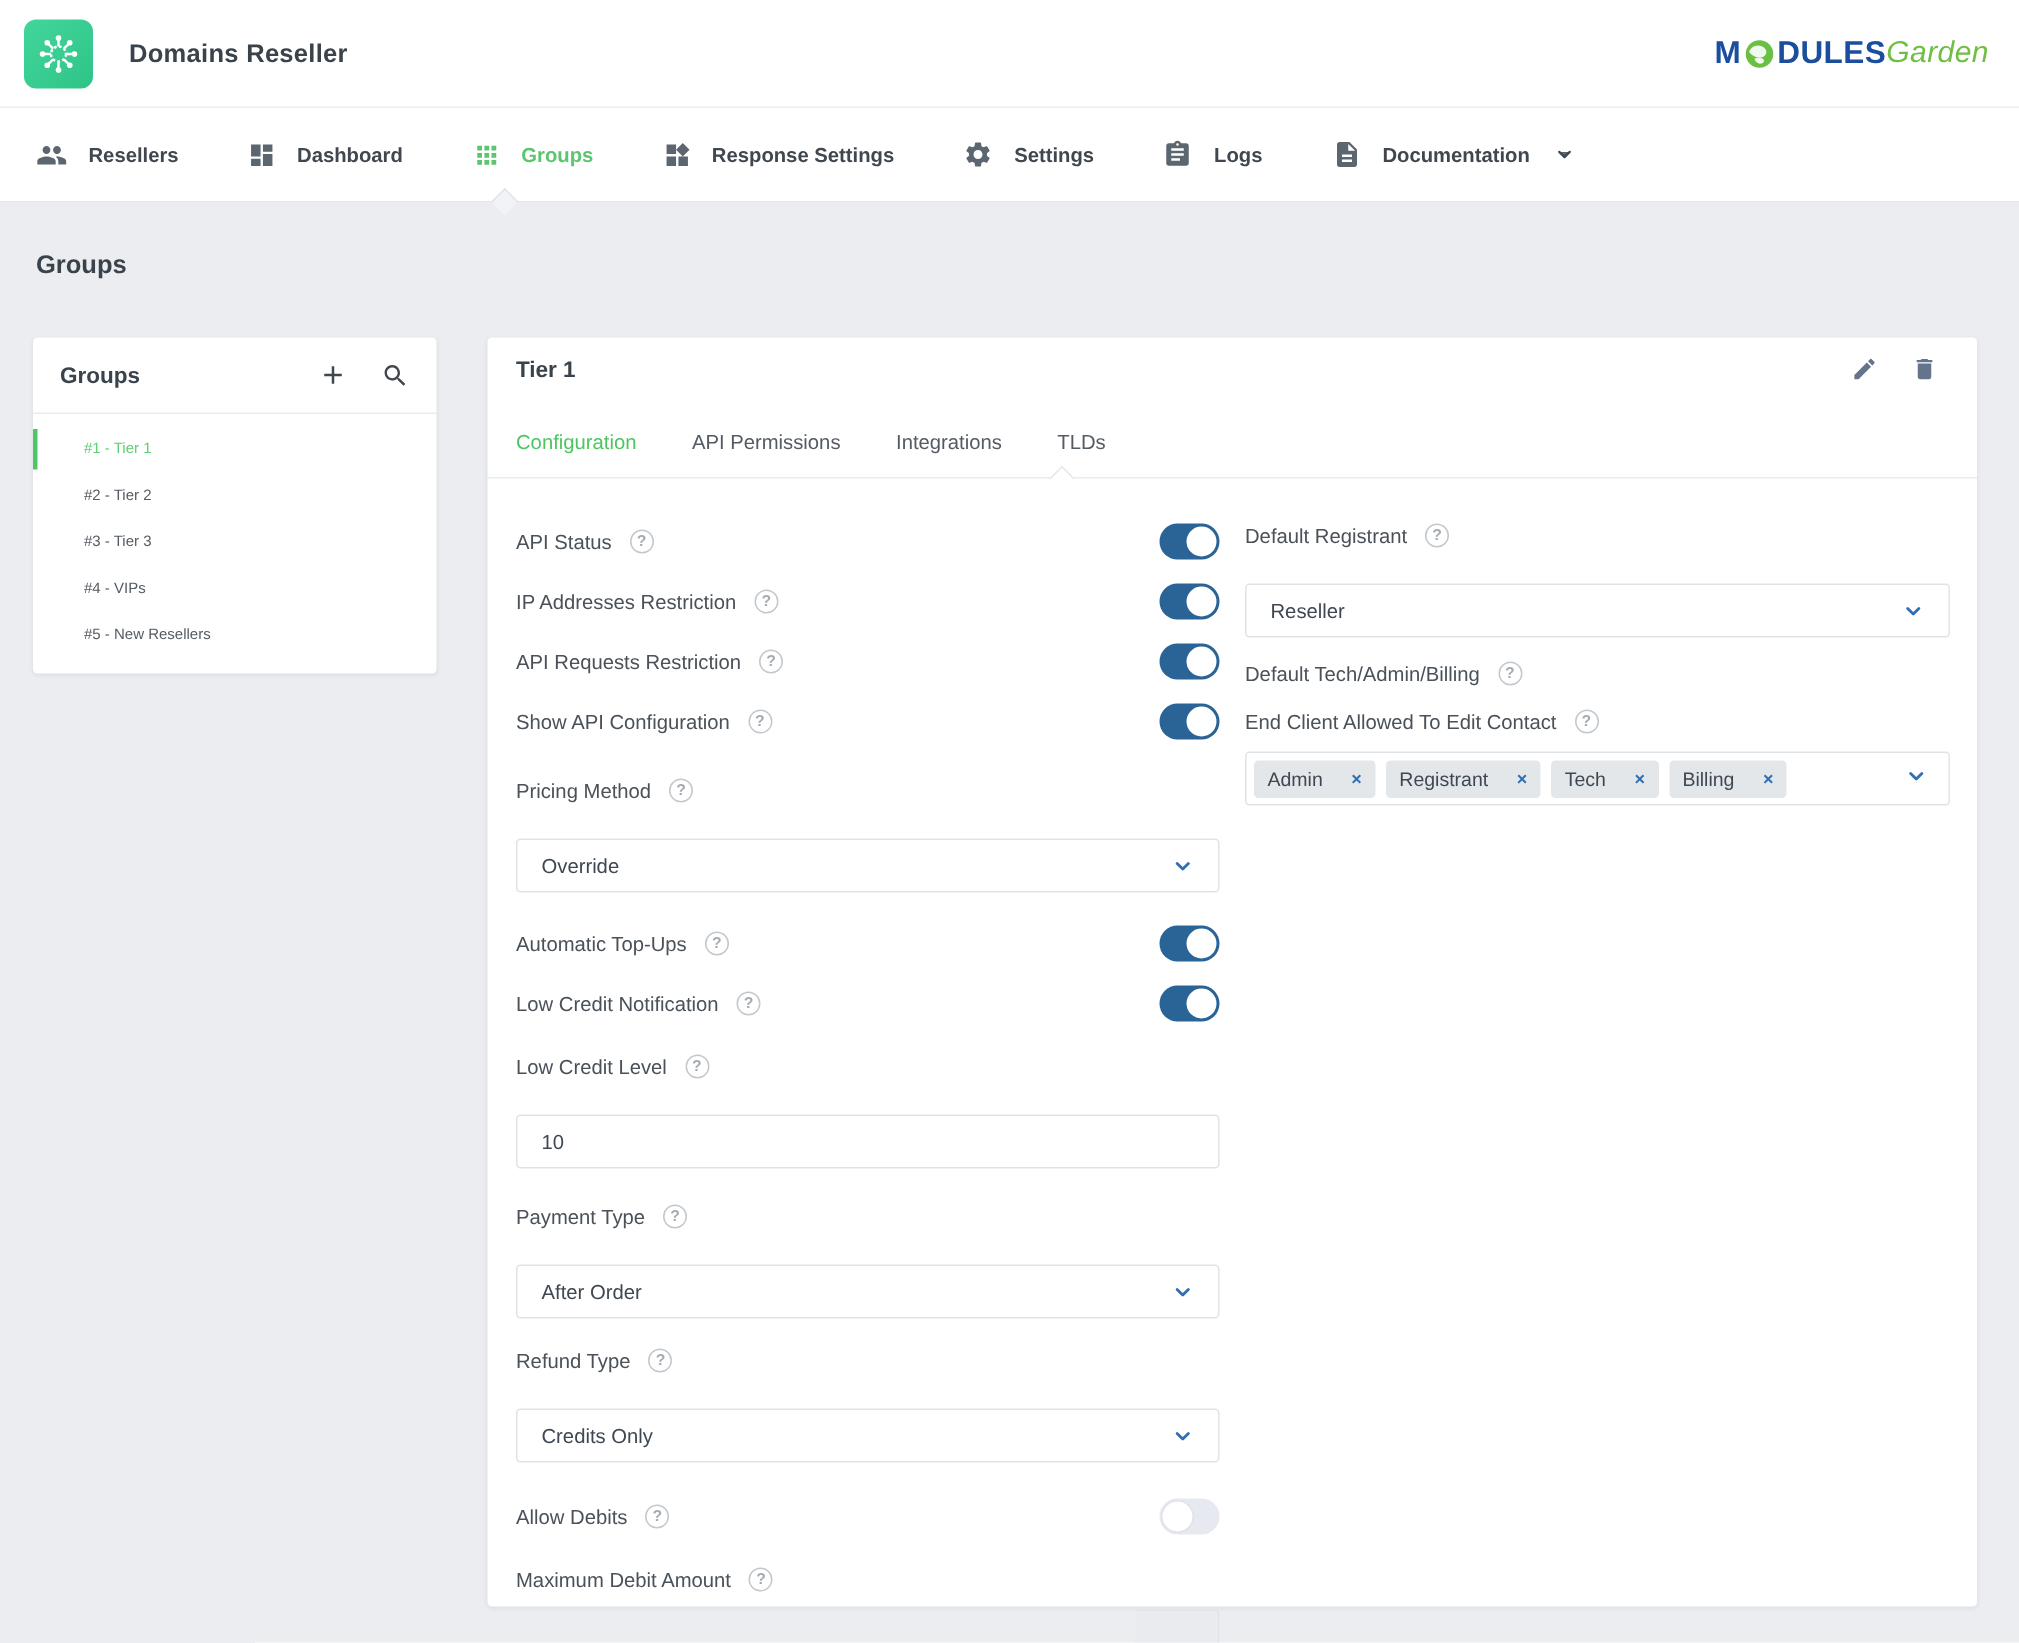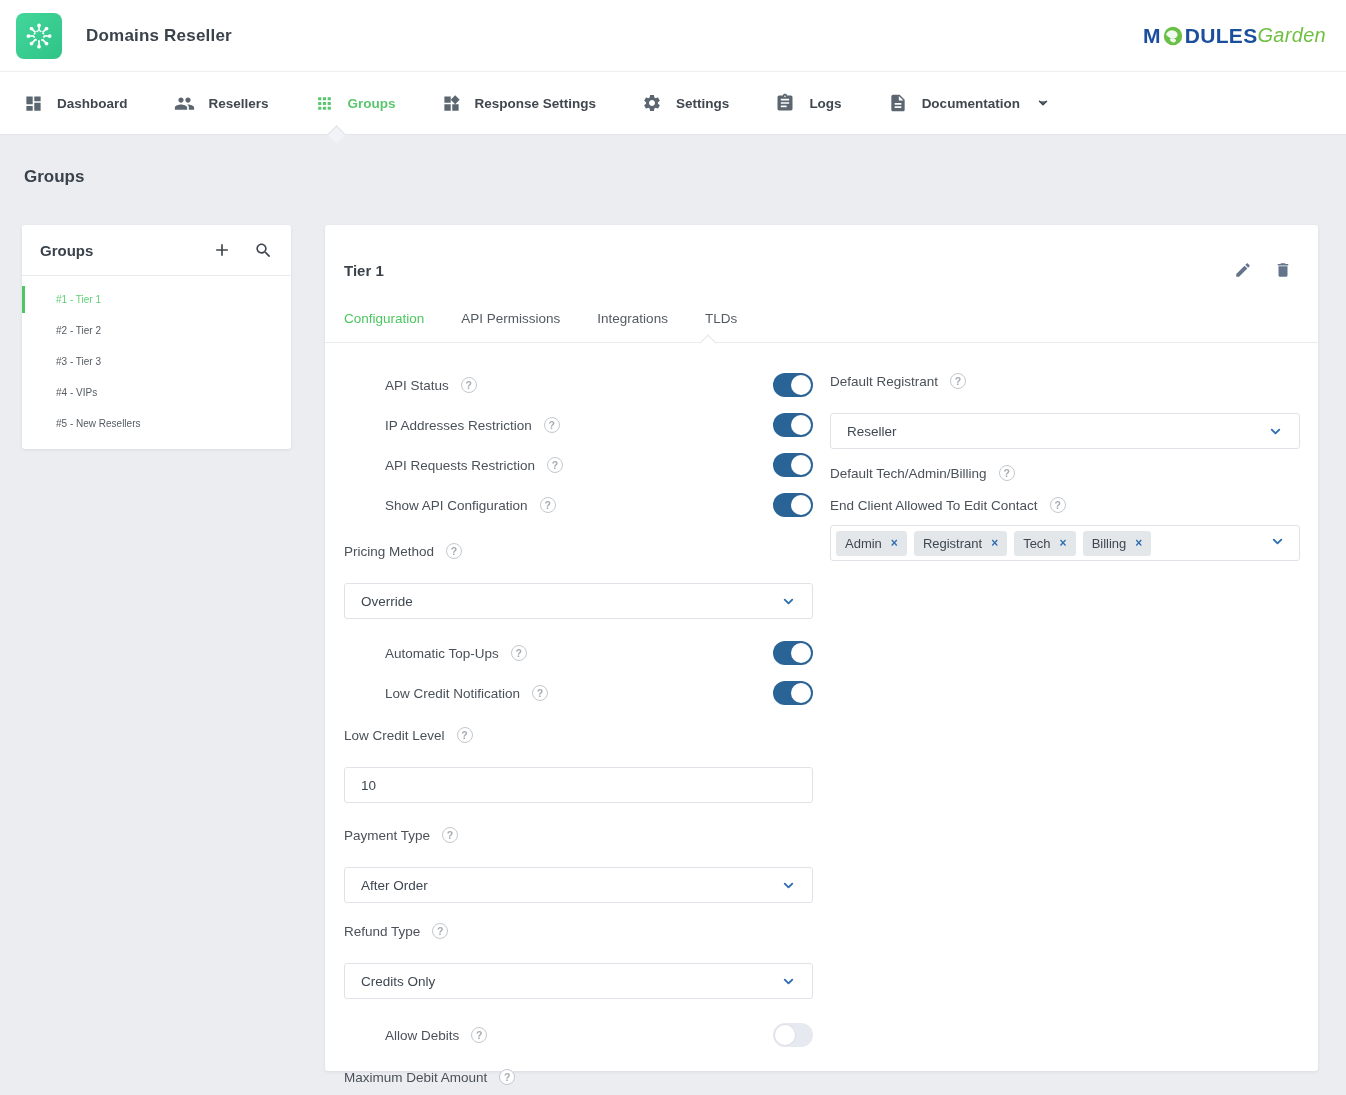--- a/index.html
+++ b/index.html
@@ -69,40 +69,40 @@
   .group-item{
     position:relative; padding:10px 34px; font-size:10px; color:#545b63; cursor:pointer;
   }
   .group-item.active{ color:#5ed073; }
   .group-item.active::before{
     content:""; position:absolute; left:0; top:2px; bottom:2px; width:3px; background:#4ec763;
   }
 
   
   .detail-panel{ position:absolute; left:325px; top:225px; width:993px; height:846px; }
-  .detail-header{ display:flex; align-items:center; padding:36px 26px 14px 19px; }
+  .detail-header{ display:flex; align-items:center; padding:12px 26px 14px 19px; }
   .detail-title{ font-size:15px; font-weight:700; color:#3a434c; flex:1; }
   .detail-header .icon-btn svg{ fill:#64748b; }
 
   .tabs{ display:flex; padding:8px 0 0 19px; border-bottom:1px solid #e9ebee; position:relative; }
   .tab{ padding:10px 0 16px; margin-right:37px; font-size:13.5px; color:#545b63; cursor:pointer; }
   .tab.active{ color:#4cc75f; }
   .tab-caret{
     position:absolute; left:377px; bottom:-7px; width:12px; height:12px;
     background:#fff; border:1px solid #e4e6ea; transform:rotate(45deg);
     border-bottom:none; border-right:none;
   }
 
   .panel-body{ display:flex; padding:30px 18px 0 19px; }
   .col-left{ width:470px; margin-right:17px; }
   .col-right{ width:471px; }
 
   .toggle-row{
     display:flex; align-items:center; justify-content:space-between;
-    height:24px; margin-bottom:16px;margin-left:41px;
+    height:24px; margin-bottom:16px;
   }
   .label-wrap{ display:flex; align-items:center; gap:12px; }
   .field-label{ font-size:13.5px; color:#4a5159; }
   .help{
     width:16px; height:16px; border:1px solid #c3c8cd; border-radius:50%;
     color:#a6abb1; font-size:10.5px; display:inline-flex; align-items:center; justify-content:center;
     font-weight:700; background:#fff;
   }
 
   .toggle{ width:40px; height:24px; border-radius:12px; position:relative; cursor:pointer; }
@@ -136,21 +136,21 @@
     font-size:13px; color:#4a5159; font-weight:400;
   }
 
   .multi-select{
     min-height:36px; border:1px solid #dfe3e7; border-radius:3px; background:#fff;
     display:flex; align-items:center; padding:0 14px 0 5px; cursor:pointer;
   }
   .tags{ display:flex; align-items:center; gap:7px; flex:1; }
   .tag{
     background:#e4e7ea; border-radius:3px; padding:5px 9px; font-size:13px; color:#3f4852;
-    display:inline-flex; align-items:center; gap:9px;
+    display:inline-flex; align-items:center; gap:19px;
   }
   .tag .tag-x{ color:#2f6fb2; font-size:12px; font-weight:700; cursor:pointer; line-height:1; }
 </style>
 </head>
 <body>
 
 <div class="app-header">
   <div class="app-logo">
     <svg width="30" height="30" viewBox="0 0 48 48">
       <g stroke="#fff" stroke-width="2.6" fill="none">
@@ -187,30 +187,30 @@
         <path d="M9 15c2-1 5-.5 6 1s-1 3.5-3 3-4.5-3-3-4z" fill="#fff" opacity=".9"></path>
       </svg>
     </span>
     <span class="b-blue">DULES</span>
     <span class="b-green">Garden</span>
   </div>
 </div>
 
 <div class="nav">
   <div class="nav-item">
+    <svg width="21" height="21" viewBox="0 0 24 24">
+        <path d="M16 11c1.66 0 2.99-1.34 2.99-3S17.66 5 16 5c-1.66 0-3 1.34-3 3s1.34 3 3 3zm-8 0c1.66 0 2.99-1.34 2.99-3S9.66 5 8 5C6.34 5 5 6.34 5 8s1.34 3 3 3zm0 2c-2.33 0-7 1.17-7 3.5V19h14v-2.5c0-2.33-4.67-3.5-7-3.5zm8 0c-.29 0-.62.02-.97.05 1.16.84 1.97 1.97 1.97 3.45V19h6v-2.5c0-2.33-4.67-3.5-7-3.5z"></path>
+      </svg>
+    <span>Resellers</span>
+  </div>
+  <div class="nav-item">
     <svg width="19" height="19" viewBox="0 0 24 24">
         <path d="M3 13h8V3H3v10zm0 8h8v-6H3v6zm10 0h8V11h-8v10zm0-18v6h8V3h-8z"></path>
       </svg>
     <span>Dashboard</span>
-  </div>
-  <div class="nav-item">
-    <svg width="21" height="21" viewBox="0 0 24 24">
-        <path d="M16 11c1.66 0 2.99-1.34 2.99-3S17.66 5 16 5c-1.66 0-3 1.34-3 3s1.34 3 3 3zm-8 0c1.66 0 2.99-1.34 2.99-3S9.66 5 8 5C6.34 5 5 6.34 5 8s1.34 3 3 3zm0 2c-2.33 0-7 1.17-7 3.5V19h14v-2.5c0-2.33-4.67-3.5-7-3.5zm8 0c-.29 0-.62.02-.97.05 1.16.84 1.97 1.97 1.97 3.45V19h6v-2.5c0-2.33-4.67-3.5-7-3.5z"></path>
-      </svg>
-    <span>Resellers</span>
   </div>
   <div class="nav-item active">
     <svg width="19" height="19" viewBox="0 0 24 24">
         <path d="M4 8h4V4H4v4zm6 12h4v-4h-4v4zm-6 0h4v-4H4v4zm0-6h4v-4H4v4zm6 0h4v-4h-4v4zm6-10v4h4V4h-4zm-6 4h4V4h-4v4zm6 6h4v-4h-4v4zm0 6h4v-4h-4v4z"></path>
       </svg>
     <span>Groups</span>
   </div>
   <div class="nav-item">
     <svg width="19" height="19" viewBox="0 0 24 24">
         <path d="M13 13v8h8v-8h-8zM3 21h8v-8H3v8zM3 3v8h8V3H3zm13.66-1.31L11 7.34 16.66 13l5.66-5.66-5.66-5.65z"></path>

